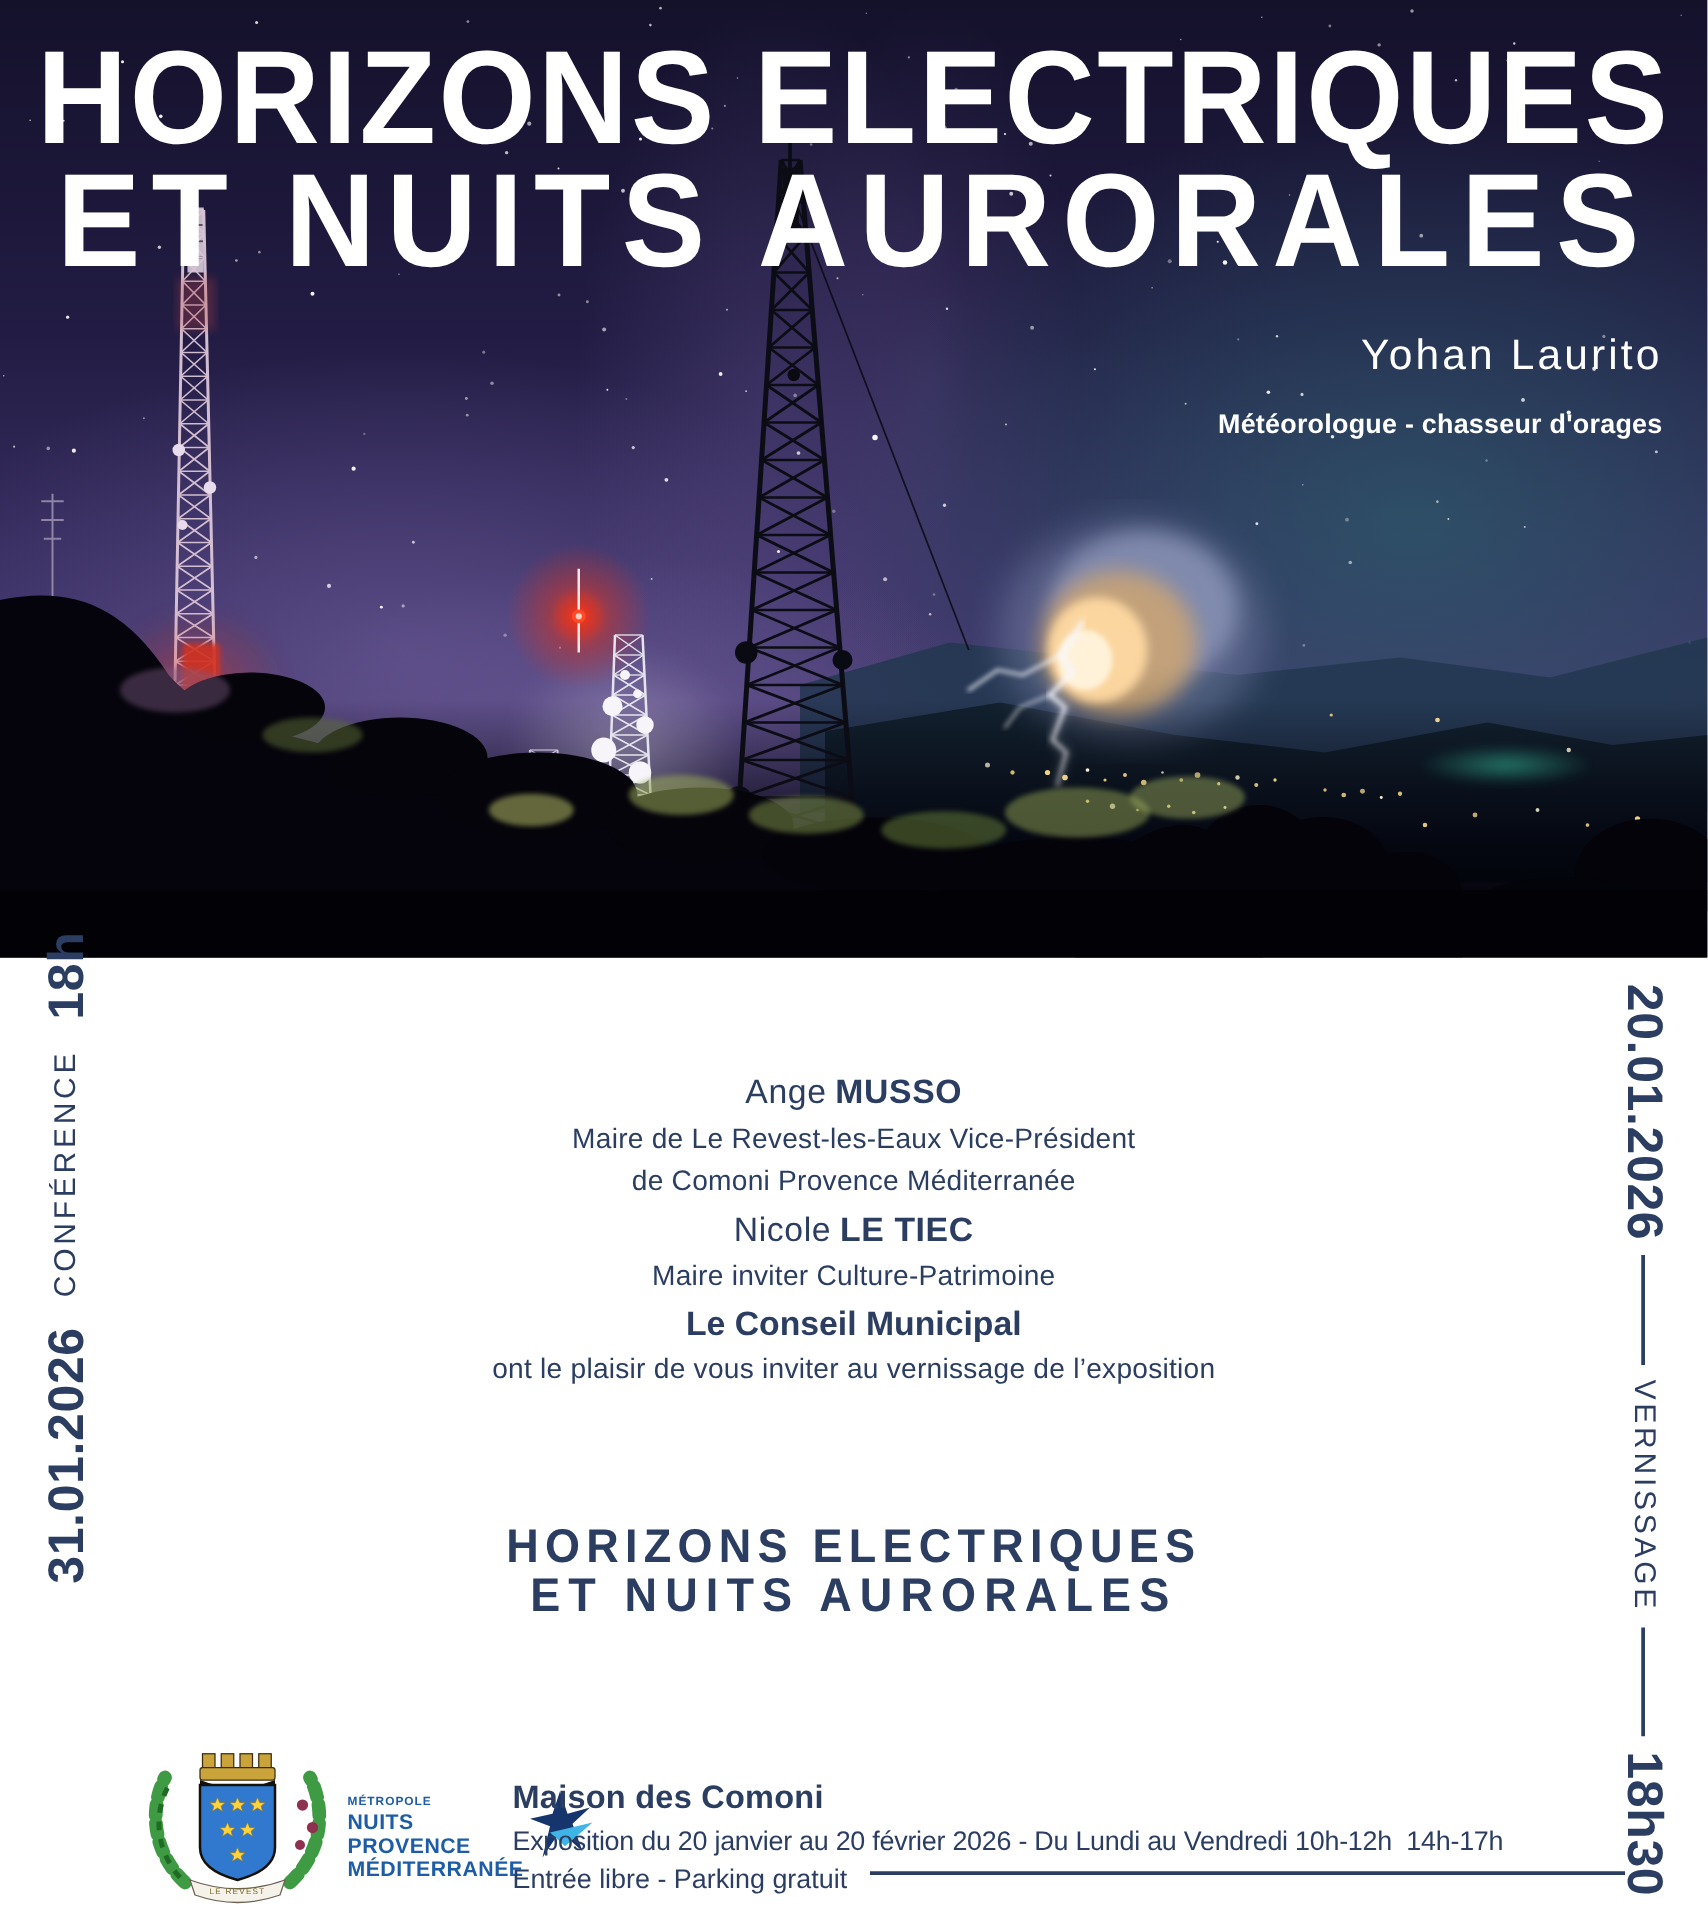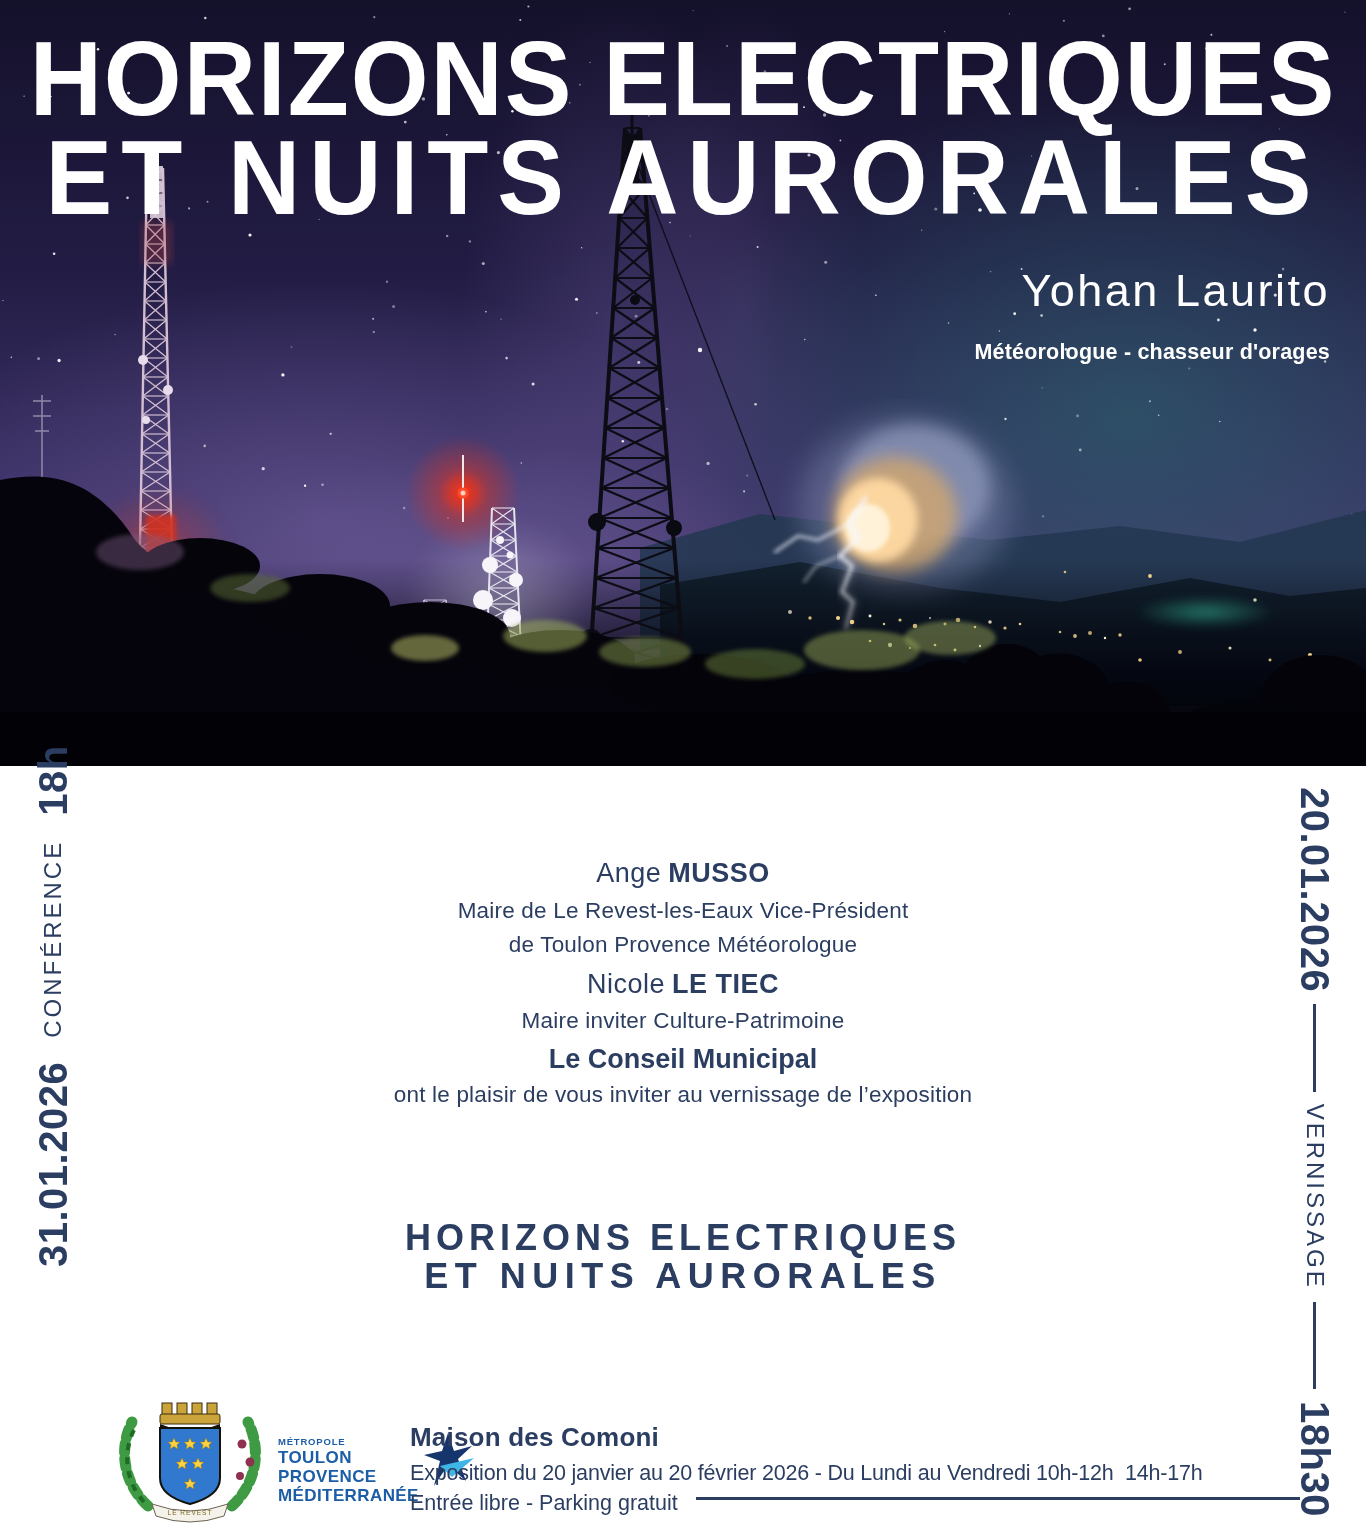--- a/index.html
+++ b/index.html
@@ -13,21 +13,21 @@
   .photo svg{ display:block; }
 
   
   .title-line{ position:absolute; left:0; width:100%; text-align:center; color:#ffffff;
                font-weight:700; font-size:100px; line-height:1; white-space:nowrap;
                transform:scaleY(1.06); transform-origin:50% 0; }
   .title-1{ top:25px;  letter-spacing:2px; }
   .title-2{ top:124px; letter-spacing:9px; }
 
   .author{ position:absolute; right:36px; top:266px; text-align:right; color:#ffffff; }
-  .author-name{ font-size:45px; font-weight:400; letter-spacing:2.5px; line-height:1.1; }
+  .author-name{ font-size:34px; font-weight:400; letter-spacing:2.5px; line-height:1.1; }
   .author-role{ font-size:21.5px; font-weight:700; letter-spacing:.2px; margin-top:24px; }
 
   
   .rail{ position:absolute; display:flex; align-items:center; color:var(--navy); white-space:nowrap; }
   .rail .ln{ flex:1; height:3px; background:var(--navy); margin:0 12px; }
   .rail .big{ font-size:40px; font-weight:700; letter-spacing:.5px; }
   .rail .small{ font-size:24px; font-weight:400; letter-spacing:3px; }
   .rail-left { left:-192px; top:992px;  width:490px; height:60px; transform:rotate(-90deg); }
   .rail-right{ left:950px;  top:1122px; width:730px; height:60px; transform:rotate(90deg); }
 
@@ -585,21 +585,21 @@
   <div class="rail rail-right">
     <span class="big">20.01.2026</span>
     <span class="ln"></span>
     <span class="small">VERNISSAGE</span>
     <span class="ln"></span>
     <span class="big">18h30</span>
   </div>
 
   <div class="inv inv-body" style="top:898px">Maire de Le Revest-les-Eaux Vice-Président</div>
   <div class="inv inv-name" style="top:858px"><span>Ange</span><b>MUSSO</b></div>
-  <div class="inv inv-body" style="top:932px">de Toulon Provence Météorologue</div>
+  <div class="inv inv-body" style="top:932px">de Comoni Provence Méditerranée</div>
   <div class="inv inv-name" style="top:969px"><span>Nicole</span><b>LE TIEC</b></div>
   <div class="inv inv-body" style="top:1008px">Maire inviter Culture-Patrimoine</div>
   <div class="inv inv-bold" style="top:1044px">Le Conseil Municipal</div>
   <div class="inv inv-body" style="top:1082px">ont le plaisir de vous inviter au vernissage de l’exposition</div>
 
   <div class="mark mark-1">HORIZONS ELECTRIQUES</div>
   <div class="mark mark-2">ET NUITS AURORALES</div>
 
   <div class="crest">
     <svg width="172" height="138" viewBox="0 0 172 138">
@@ -632,21 +632,21 @@
       <use href="#gstar" x="86" y="94"></use>
 
       <path d="M48,114 Q86,128 124,114 L120,126 Q86,138 52,126 Z" fill="#f5f2ea" stroke="#6b6252" stroke-width="1"></path>
       <text x="86" y="125" font-size="6.5" fill="#7a6a20" text-anchor="middle" letter-spacing="1" font-family="Liberation Sans, sans-serif">LE REVEST</text>
     </svg>
   </div>
 
   <div class="tpm">
     <div class="tpm-text">
       <div class="tpm-metropole">MÉTROPOLE</div>
-      <div class="tpm-big">TOULON</div>
+      <div class="tpm-big">NUITS</div>
       <div class="tpm-big">PROVENCE</div>
       <div class="tpm-big">MÉDITERRANÉE</div>
     </div>
     <svg class="tpm-star" width="54" height="58" viewBox="0 0 54 58">
       <path d="M27,2 L33,20 L51,15 L37,28 L45,50 L27,34 L13,55 L19,30 L3,24 L21,20 Z" fill="#17356d"></path>
       <path d="M19,35 L53,27 L31,46 Z" fill="#3fb4e6"></path>
     </svg>
   </div>
 
   <div class="venue">

